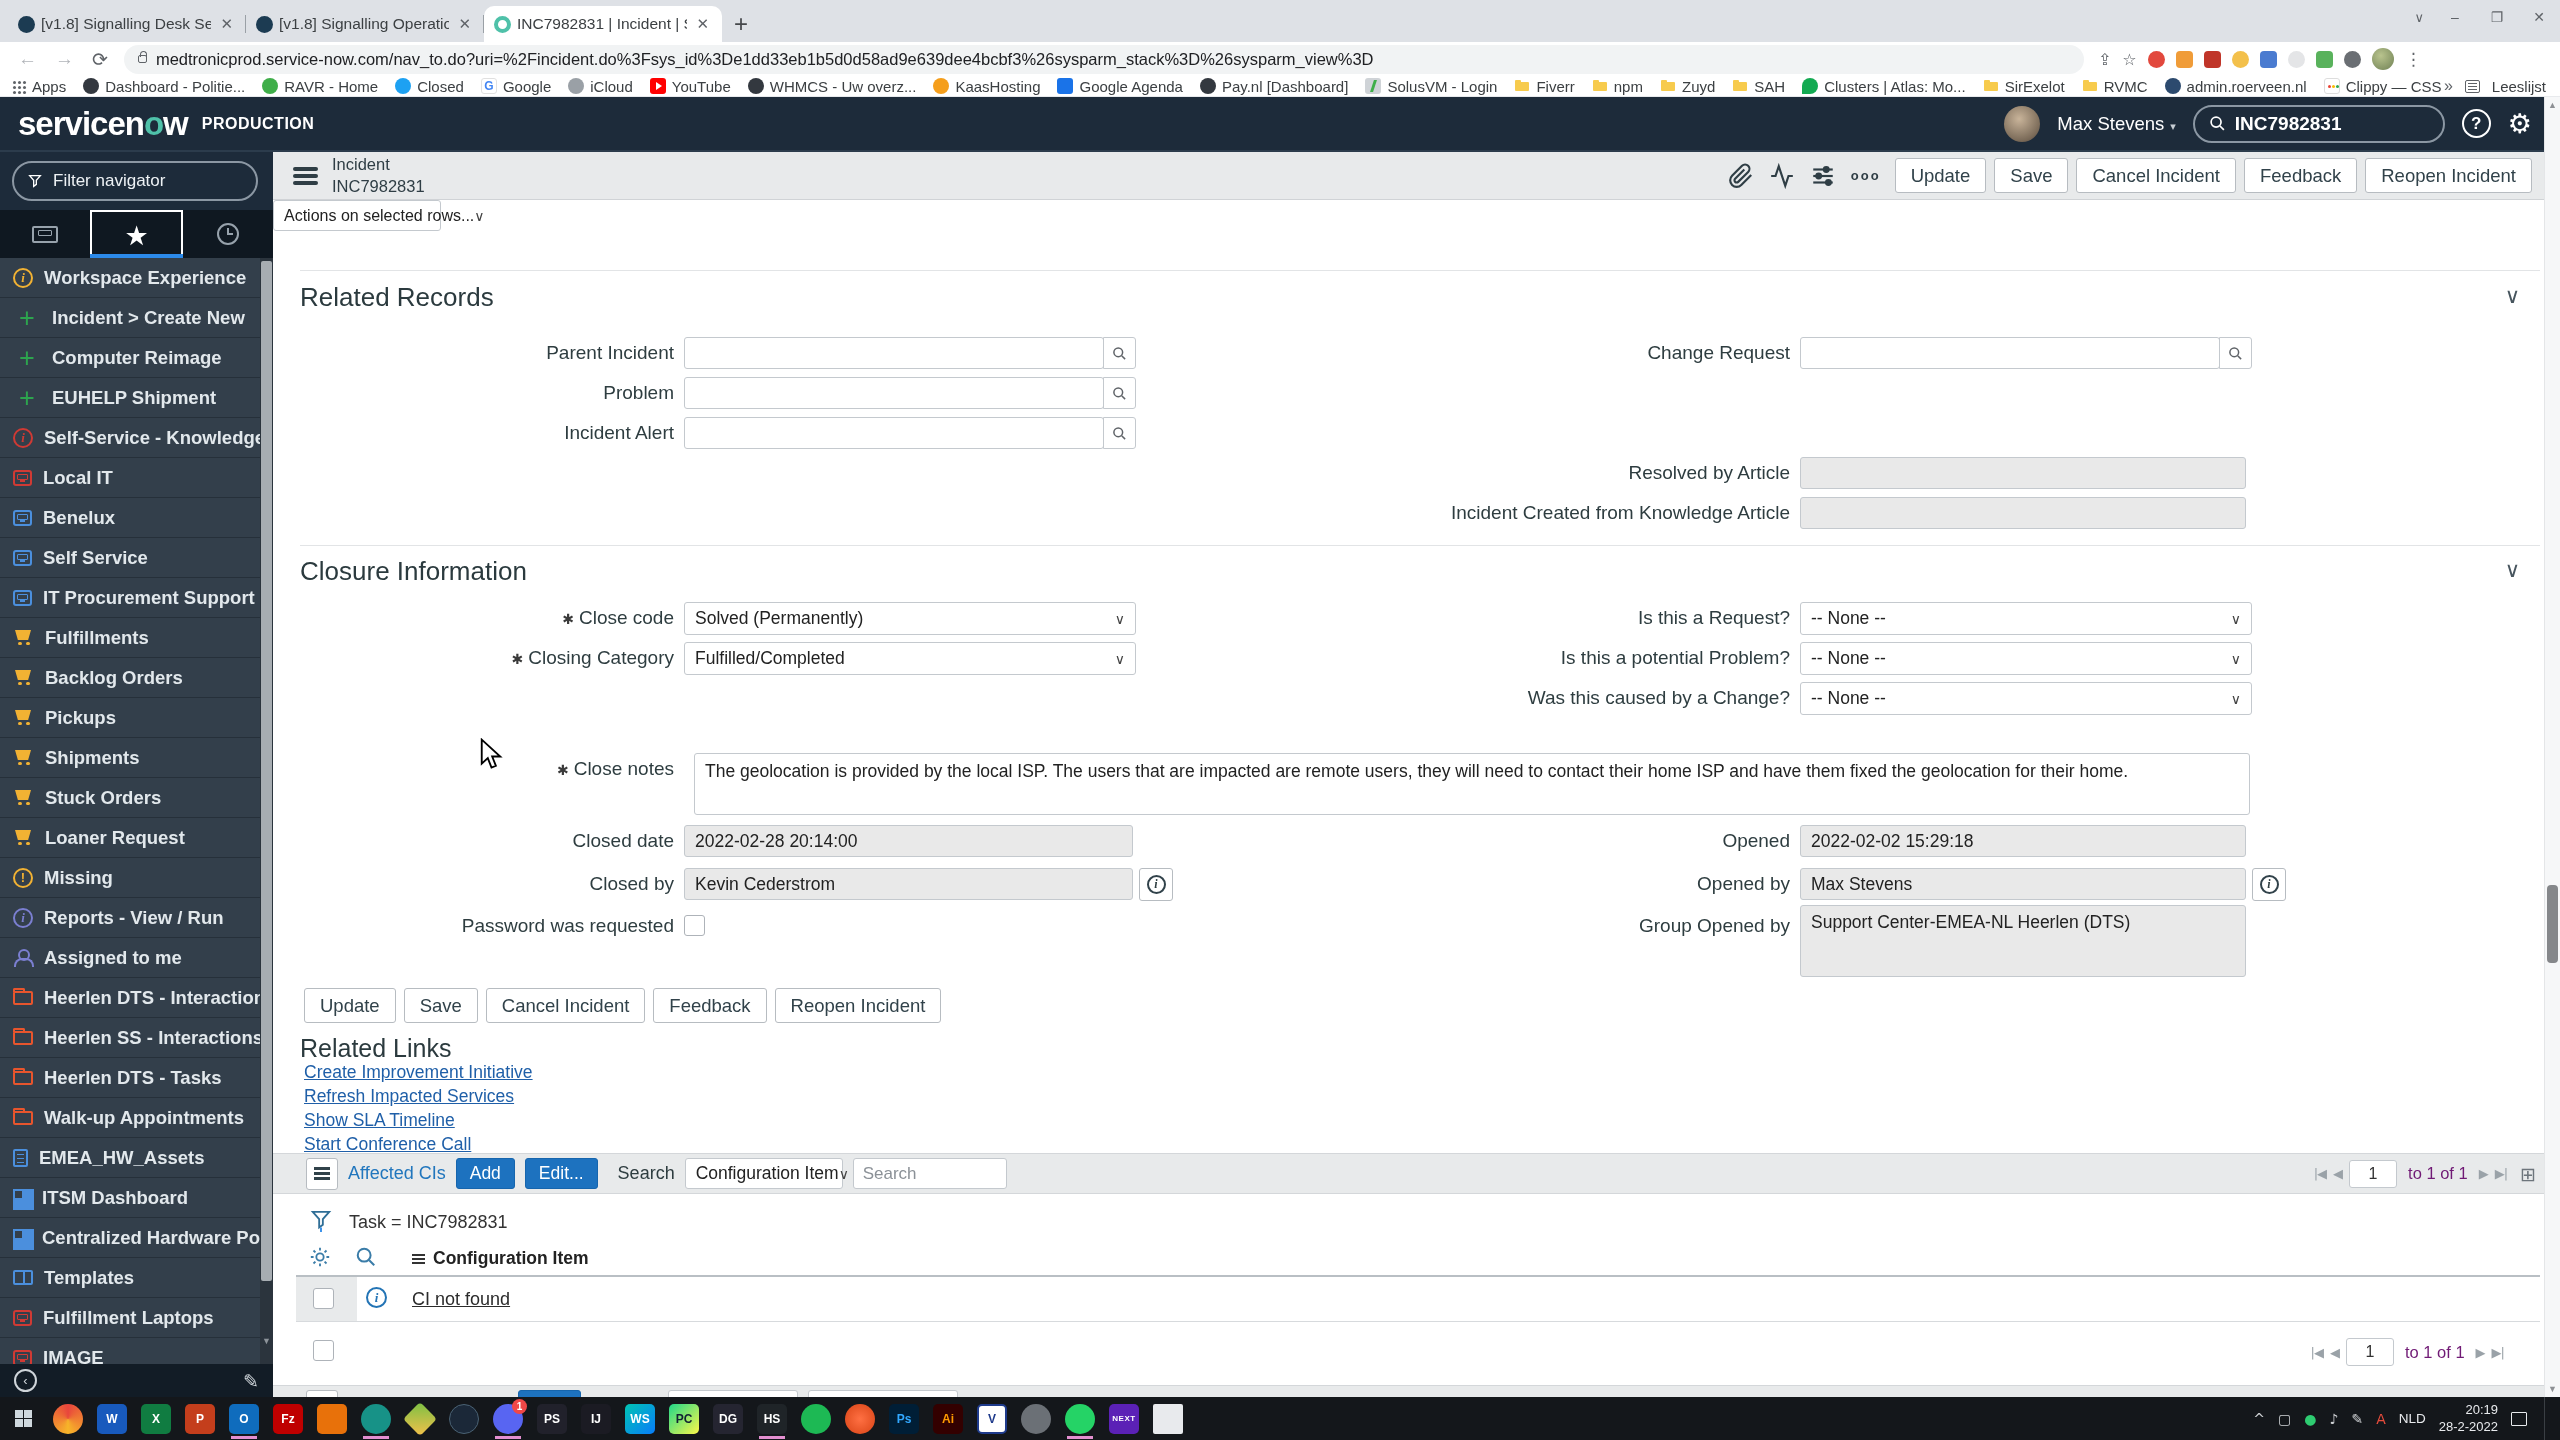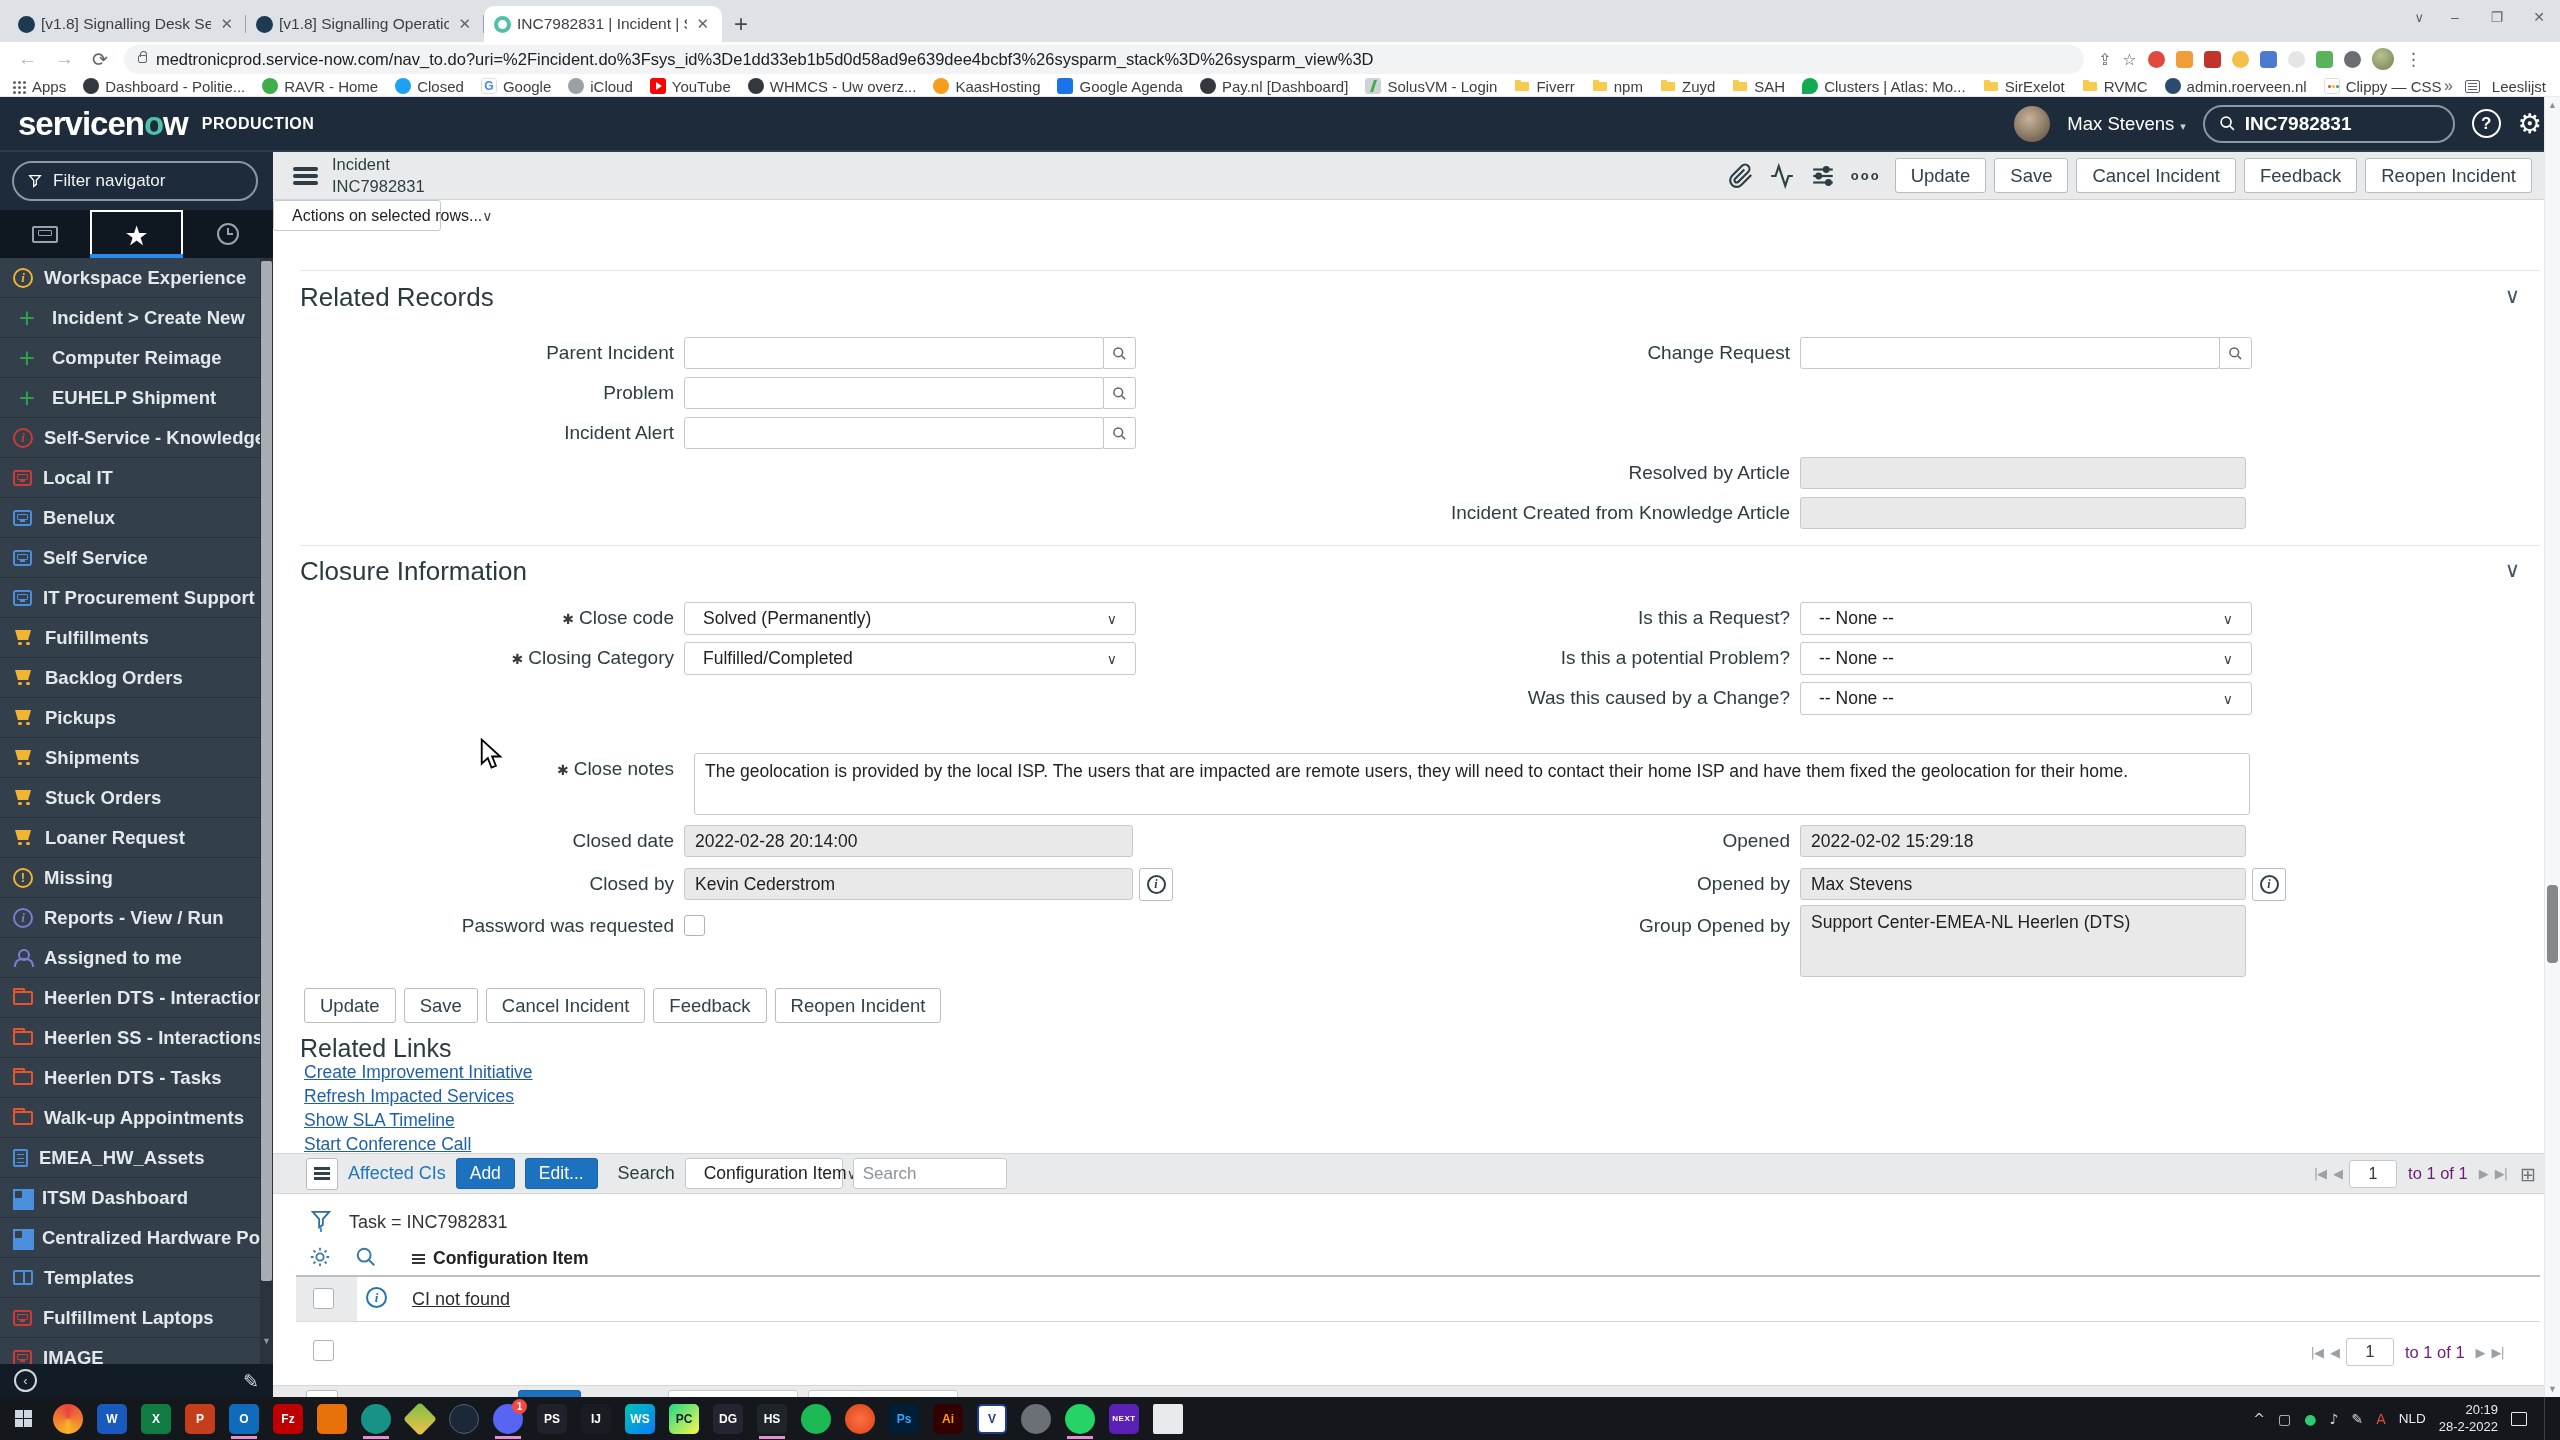--- a/index.html
+++ b/index.html
@@ -57,21 +57,21 @@
   .fv-clippy{background:#fff;border:1px solid #ddd}.fv-clippy::before{content:"";position:absolute;left:3px;top:6px;width:3px;height:3px;border-radius:50%;background:#ea4335;box-shadow:4px 0 0 #fbbc05,8px 0 0 #34a853}
   .bm-right{margin-left:auto;display:flex;align-items:center;gap:12px;padding-right:14px}
   .overflow{color:#5f6368;font-size:16px}
   .rlicon{width:15px;height:13px;border:1.5px solid #5f6368;border-radius:2px;position:relative}
   .rlicon::before{content:"";position:absolute;left:2px;top:2px;right:2px;height:1.5px;background:#5f6368;box-shadow:0 3px 0 #5f6368,0 6px 0 #5f6368}
   
   #snbanner{position:absolute;left:0;top:97px;width:2560px;height:55px;background:#1d2b3a;display:flex;align-items:center;border-bottom:2px solid #2c3c4c}
   .snlogo{margin-left:18px;font-size:33px;font-weight:700;color:#fff;letter-spacing:-1px}
   .snlogo .o{color:#4fc1a9}
   .snenv{margin-left:14px;font-size:16px;font-weight:700;color:#fff;letter-spacing:.5px}
-  .snright{margin-left:auto;display:flex;align-items:center;gap:17px;padding-right:18px}
+  .snright{margin-left:auto;display:flex;align-items:center;gap:17px;padding-right:28px}
   .avatar{width:36px;height:36px;border-radius:50%;background:radial-gradient(circle at 42% 36%,#c9b49a,#7a6a58 70%,#4c4138)}
   .snuser{color:#fff;font-size:18.5px}
   .caret{color:#c7ced4;font-size:11px;margin-left:6px}
   .snsearch{width:252px;height:38px;border:2px solid #8b97a3;border-radius:20px;display:flex;align-items:center;gap:9px;padding:0 14px}
   .snsearch svg{flex:none}
   .snsearch .val{color:#fff;font-size:19px;font-weight:600}
   .snhelp{width:29px;height:29px;border:2.5px solid #fff;border-radius:50%;color:#fff;font-size:17px;font-weight:700;display:flex;align-items:center;justify-content:center}
   .sngear{color:#fff;font-size:27px;font-family:"DejaVu Sans",sans-serif}
   
   #inctoolbar{position:absolute;left:273px;top:152px;width:2271px;height:48px;background:#e8eaeb;border-bottom:1px solid #d0d3d6;display:flex;align-items:center;padding:0 12px 0 20px}
@@ -133,21 +133,21 @@
   .pencil{color:#cfd5da;font-size:19px;font-family:"DejaVu Sans",sans-serif}
   
   #content{position:absolute;left:273px;top:200px;width:2271px;height:1197px;background:#fff;overflow:hidden;color:#2e3d40}
   .sechead{font-size:26px;color:#2b3a3e;font-weight:400}
   .chev{font-size:21px;color:#47555e;font-family:"DejaVu Sans",sans-serif}
   .flbl{position:absolute;width:360px;text-align:right;font-size:19px;color:#2e3d40;line-height:32px;white-space:nowrap}
   .req{font-size:14px;margin-right:5px;color:#3a3a3a}
   .field{position:absolute;background:#fff;border:1px solid #c4c9ce;border-radius:3px;height:32px;font-size:17.5px;color:#222;display:flex;align-items:center;padding:0 10px;white-space:nowrap}
   .ro{background:#e9e9e9}
   .fsearch{position:absolute;width:33px;height:32px;border:1px solid #c4c9ce;background:#fff;border-radius:0 3px 3px 0;display:flex;align-items:center;justify-content:center}
-  .select{position:absolute;display:flex;align-items:center;background:#fff;border:1px solid #c4c9ce;border-radius:3px;height:33px;padding:0 18px;font-size:17.5px;color:#222;white-space:nowrap}
+  .select{position:absolute;display:flex;align-items:center;background:#fff;border:1px solid #c4c9ce;border-radius:3px;height:33px;padding:0 10px;font-size:17.5px;color:#222;white-space:nowrap}
   .select .sel-ch{margin-left:auto;font-size:14px;color:#444;font-family:"DejaVu Sans",sans-serif}
   .cb{position:absolute;width:21px;height:21px;background:#fff;border:1px solid #aeb3b9;border-radius:3px}
   .infobtn{position:absolute;width:34px;height:33px;background:#fff;border:1px solid #b7bcc1;border-radius:3px;display:flex;align-items:center;justify-content:center}
   .infobtn i{width:19px;height:19px;border:2px solid #31424a;border-radius:50%;font:italic 700 12px/15px "Liberation Serif",serif;text-align:center;font-style:italic}
   .hr{position:absolute;height:1px;background:#e2e4e6}
   .rlink{position:absolute;font-size:17.5px;color:#1f5fa8;text-decoration:underline;white-space:nowrap}
   .listbar{position:absolute;left:0;right:0;height:41px;background:#e8eaeb;border-top:1px solid #d4d7da;border-bottom:1px solid #d4d7da;display:flex;align-items:center;padding:0 8px 0 33px;gap:10px}
   .menubtn{width:32px;height:32px;background:#fff;border:1px solid #b7bcc1;border-radius:3px;display:flex;align-items:center;justify-content:center;flex:none}
   .menubtn i,.mini-h{display:block;width:16px;height:2.5px;background:#31424a;box-shadow:0 5px 0 #31424a,0 10px 0 #31424a;margin-top:-10px}
   .bluelink{font-size:18px;color:#2176bd;white-space:nowrap}

